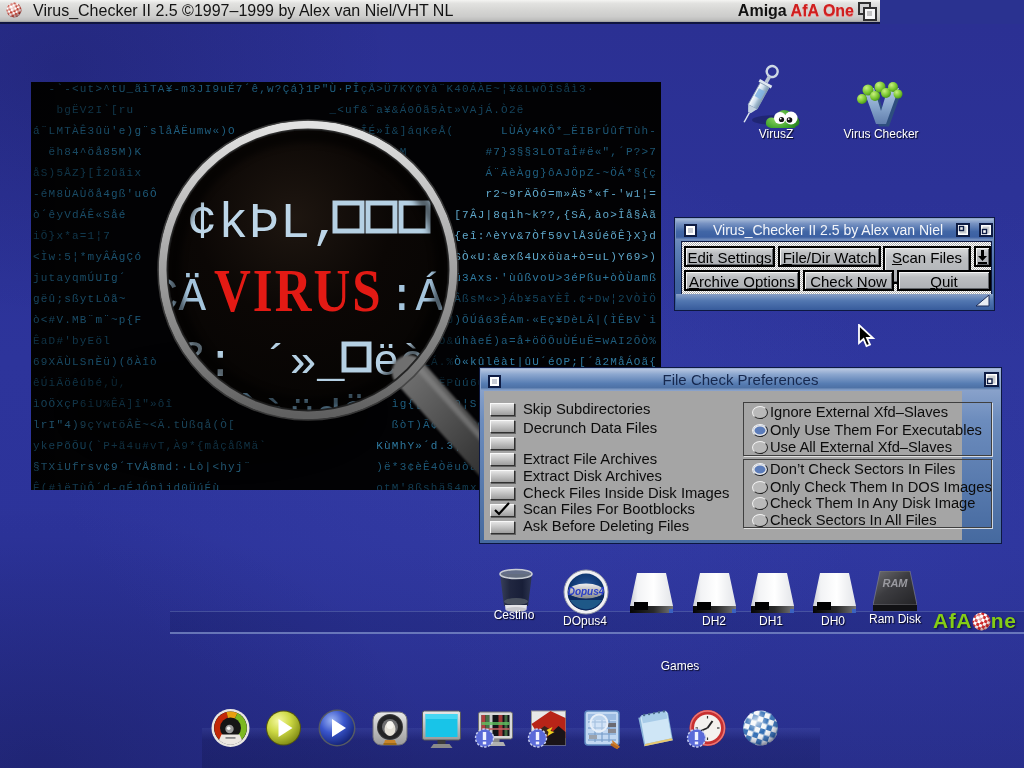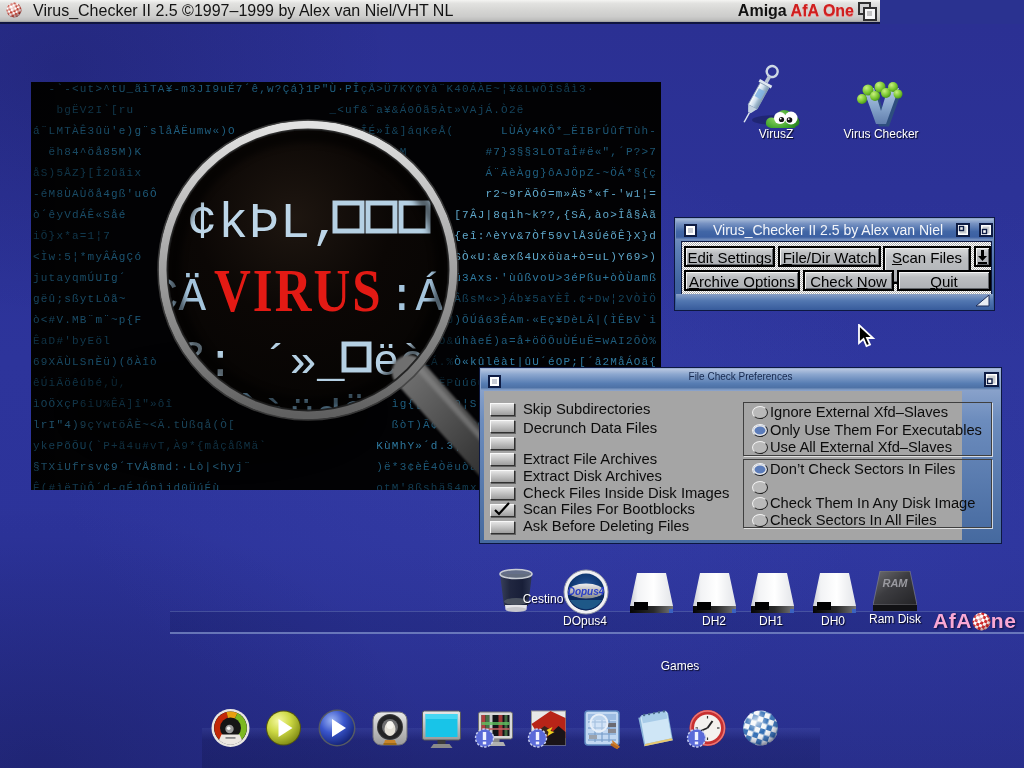--- a/index.html
+++ b/index.html
@@ -65,21 +65,21 @@
   .rad.sel{background:#5b7cba;box-shadow:inset 0 0 0 1.5px #e8e8e8;}
   .radlab{position:absolute;left:26px;font-size:14.7px;color:#0c0c0c;white-space:nowrap;}
   
   .ilabel{position:absolute;font-size:12px;color:#fff;text-align:center;white-space:nowrap;
     text-shadow:1px 1px 1px rgba(0,0,10,0.85);transform:translateX(-50%);}
   
   #band{left:170px;top:611px;width:854px;height:20px;background:rgba(8,12,56,0.16);
     border-top:1px solid rgba(130,150,205,0.35);border-bottom:2px solid rgba(160,180,230,0.55);}
   #dock{left:202px;top:728px;width:618px;height:40px;
     background:linear-gradient(180deg,rgba(130,150,225,0.10),rgba(5,8,40,0.16) 30%,rgba(5,8,40,0.20));}
-  #afalogo{left:933px;top:609px;font-size:21px;font-weight:bold;color:#f9a8d4;letter-spacing:0.5px;
+  #afalogo{left:933px;top:609px;font-size:21px;font-weight:bold;color:#84cc16;letter-spacing:0.5px;
     text-shadow:1px 1px 2px rgba(0,0,20,0.7);}
 </style>
 </head>
 <body>
 <div class="abs" id="desk"></div>
 
 <div class="abs" id="vimg">
     <pre>  <span style="color:#1f5e7f">-`-&lt;ut&gt;^tU_ãiTA¥-m3JI9uÉ7´ê,w?Çá}1P"Ù·PÎ</span><span style="color:#15455e">çÅ&gt;Ü7KY¢Yà¨K40ÁÀE~¦¥&amp;LwÕîSåì3·</span>        
    <span style="color:#15455e">bgËV2I`[ru</span>                         <span style="color:#15455e">_&lt;uf&amp;¨a¥&amp;Á0Õã5Àt»VAjÁ.Ò2ë</span>                 
 <span style="color:#1f5e7f">á¨LMTÀÊ3ûü'e)g¨slåÅËumw«)O</span>          <span style="color:#15455e">&amp;DXY9&gt;ÎÉ»Î&amp;]áqKeÅ(</span>      <span style="color:#1f5e7f">LÙÁy4KÔ*_ËIBrÚûfTùh-</span>
@@ -209,21 +209,21 @@
   </svg>
   <svg class="abs" style="left:304px;top:5px;" width="14" height="14" viewBox="0 0 14 14">
     <rect x="1" y="1" width="12" height="12" fill="#fff" stroke="#0e1c44" stroke-width="2"></rect>
     <rect x="3.5" y="3.5" width="7" height="7" fill="#c9cdd2"></rect>
     <rect x="3.5" y="6.5" width="4" height="4" fill="#ffffff" stroke="#0e1c44" stroke-width="1.4"></rect>
   </svg>
 </div>
 
 <div class="abs win" id="win2">
   <div class="wtitle inactive"></div>
-  <div class="abs" style="left:0;right:0;top:3px;font-size:10px;color:#16284e;text-align:center;">File Check Preferences</div>
+  <div class="abs" style="left:0;right:0;top:3px;font-size:15px;color:#16284e;text-align:center;">File Check Preferences</div>
   <div class="closeg" style="left:8px;top:7px;">
       <i></i>
     </div>
   <div id="w2content">
     <div class="cb" style="top:12px;"></div>   
       <div class="cblab" style="top:9.5px;">Skip Subdirectories</div>
     <div class="cb" style="top:28.8px;"></div> 
     <div class="cb" style="top:45.6px;"></div> 
       <div class="cblab" style="top:29px;">Decrunch Data Files</div>
     <div class="cb" style="top:62.4px;"></div> 
@@ -246,20 +246,21 @@
         <div class="radlab" style="top:0.5px;">Ignore External Xfd–Slaves</div>
       <div class="rad sel" style="top:20.5px;"></div> 
         <div class="radlab" style="top:18.5px;">Only Use Them For Executables</div>
       <div class="rad" style="top:37.5px;"></div>     
         <div class="radlab" style="top:35.5px;">Use All External Xfd–Slaves</div>
     </div>
     <div class="grp" style="top:68px;height:69px;">
       <div class="rad sel" style="top:3px;"></div>    
         <div class="radlab" style="top:1px;">Don’t Check Sectors In Files</div>
       <div class="rad" style="top:20.5px;"></div>     
+        <div class="radlab" style="top:18.5px;">Only Check Them In DOS Images</div>
       <div class="rad" style="top:37.3px;"></div>     
         <div class="radlab" style="top:35.3px;">Check Them In Any Disk Image</div>
       <div class="rad" style="top:54.1px;"></div>     
         <div class="radlab" style="top:52.1px;">Check Sectors In All Files</div>
     </div>
   </div>
 
   <svg class="abs" style="left:504px;top:4px;" width="15" height="15" viewBox="0 0 15 15">
     <rect x="1" y="1" width="13" height="13" fill="#fff" stroke="#0e1c44" stroke-width="2"></rect>
     <rect x="3.5" y="3.5" width="8" height="8" fill="#c9cdd2"></rect>
@@ -414,21 +415,21 @@
         <stop offset="100%" stop-color="#2e3644"></stop>
     </linearGradient>
   </defs>
   <path d="M2 6 L34 6 L30 38 L6 38 Z" fill="url(#cup)" opacity="0.85"></path>
   <ellipse cx="18" cy="6" rx="16" ry="4.5" fill="#6b7687" opacity="0.9"></ellipse>
   <ellipse cx="18" cy="6" rx="16" ry="4.5" fill="none" stroke="#c8ccd4" stroke-width="1.6"></ellipse>
   <ellipse cx="18" cy="33.5" rx="12" ry="3.5" fill="#555c66" opacity="0.8"></ellipse>
   <path d="M7 37 L29 37 L28.5 41.5 L7.5 41.5 Z" fill="#e4e4e8"></path>
   <ellipse cx="18" cy="41.5" rx="10.5" ry="2.4" fill="#c6c6cc"></ellipse>
 </svg>
-<div class="ilabel" style="left:514px;top:592px;margin-left:29px;">Cestino</div>
+<div class="ilabel" style="left:514px;top:608px;">Cestino</div>
 
 <svg class="abs" style="left:563px;top:569px" width="46" height="46" viewBox="0 0 46 46">
   <defs>
     <radialGradient id="dop" cx="50%" cy="40%" r="70%">
       <stop offset="0%" stop-color="#2a5a9e"></stop>
         <stop offset="55%" stop-color="#103a74"></stop>
       <stop offset="100%" stop-color="#06183c"></stop>
     </radialGradient>
     <linearGradient id="dband" x1="0" y1="0" x2="0" y2="1">
       <stop offset="0%" stop-color="#f0f0f0"></stop>

